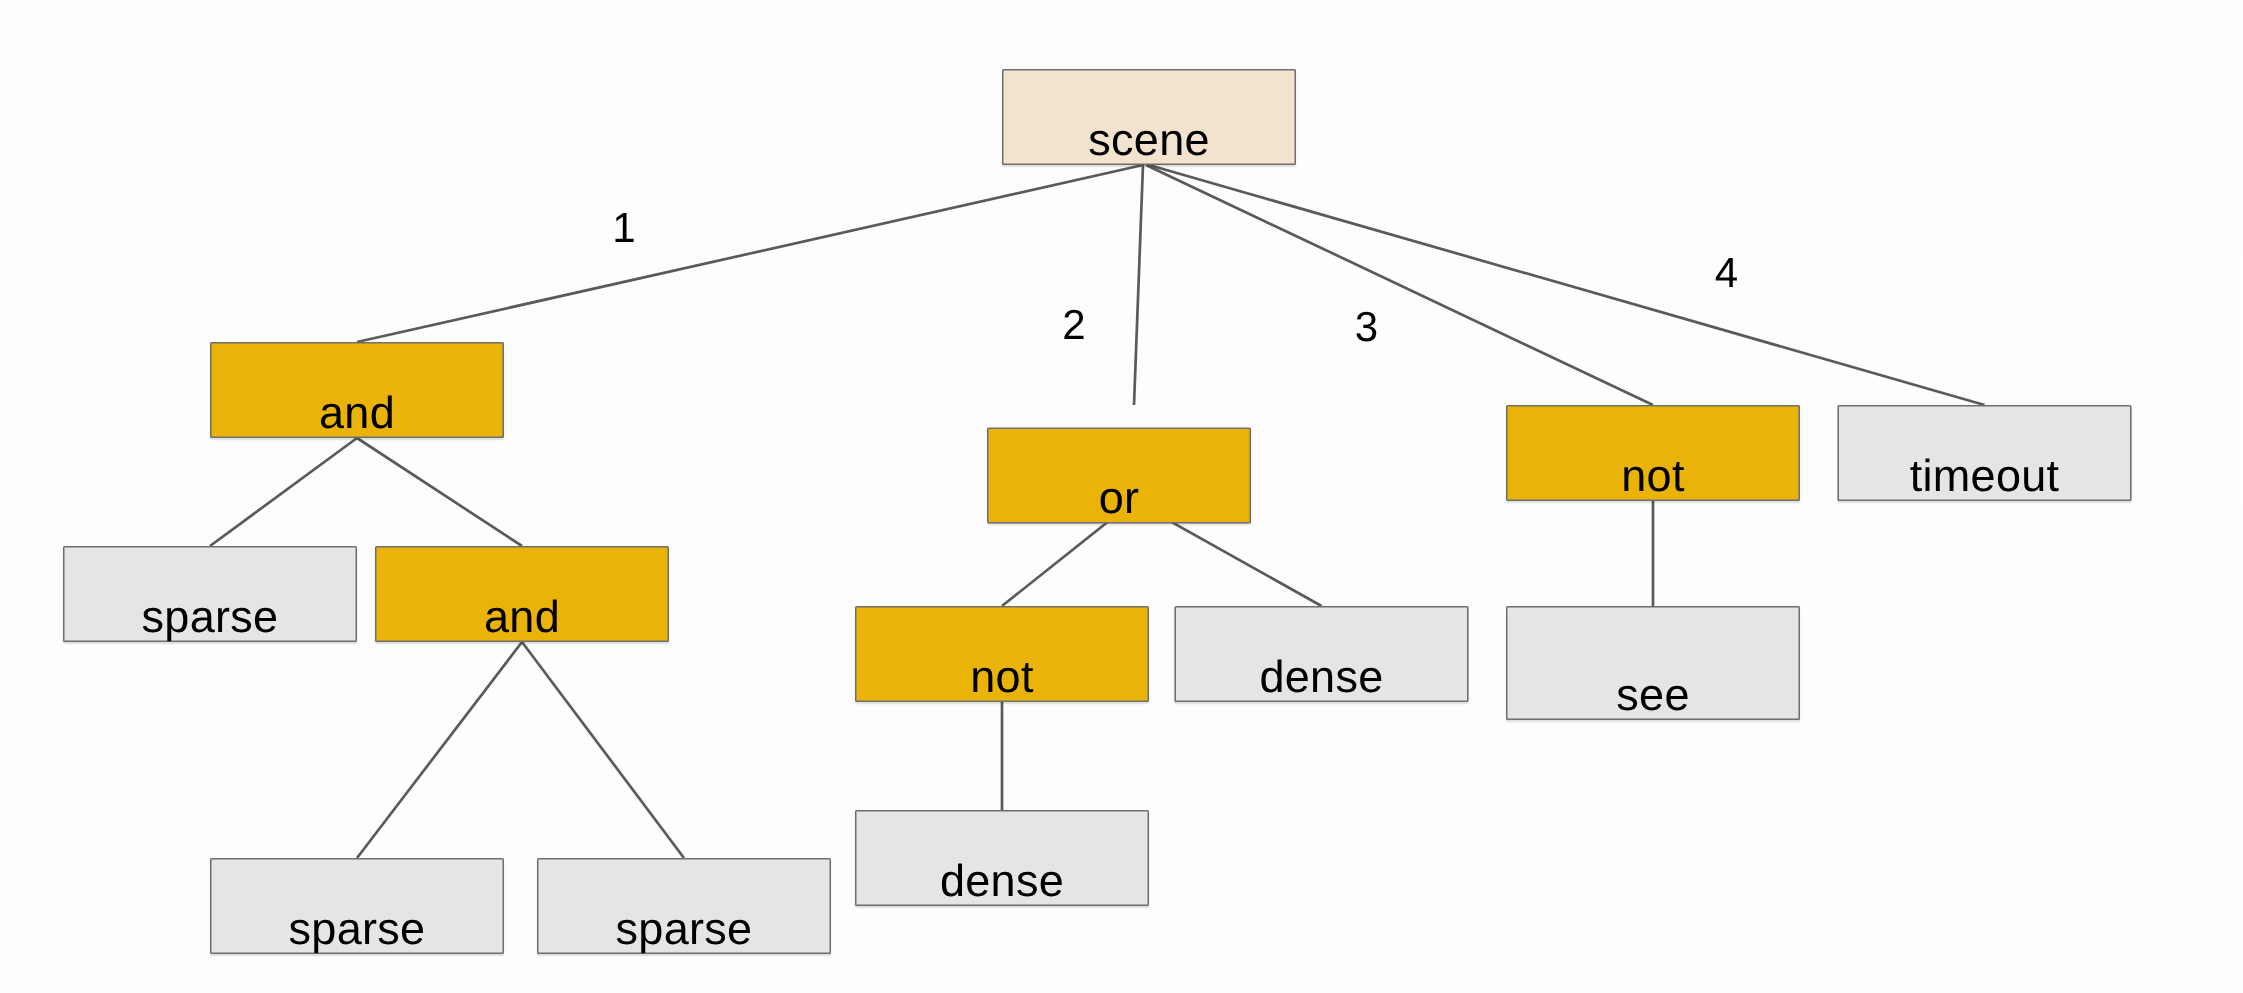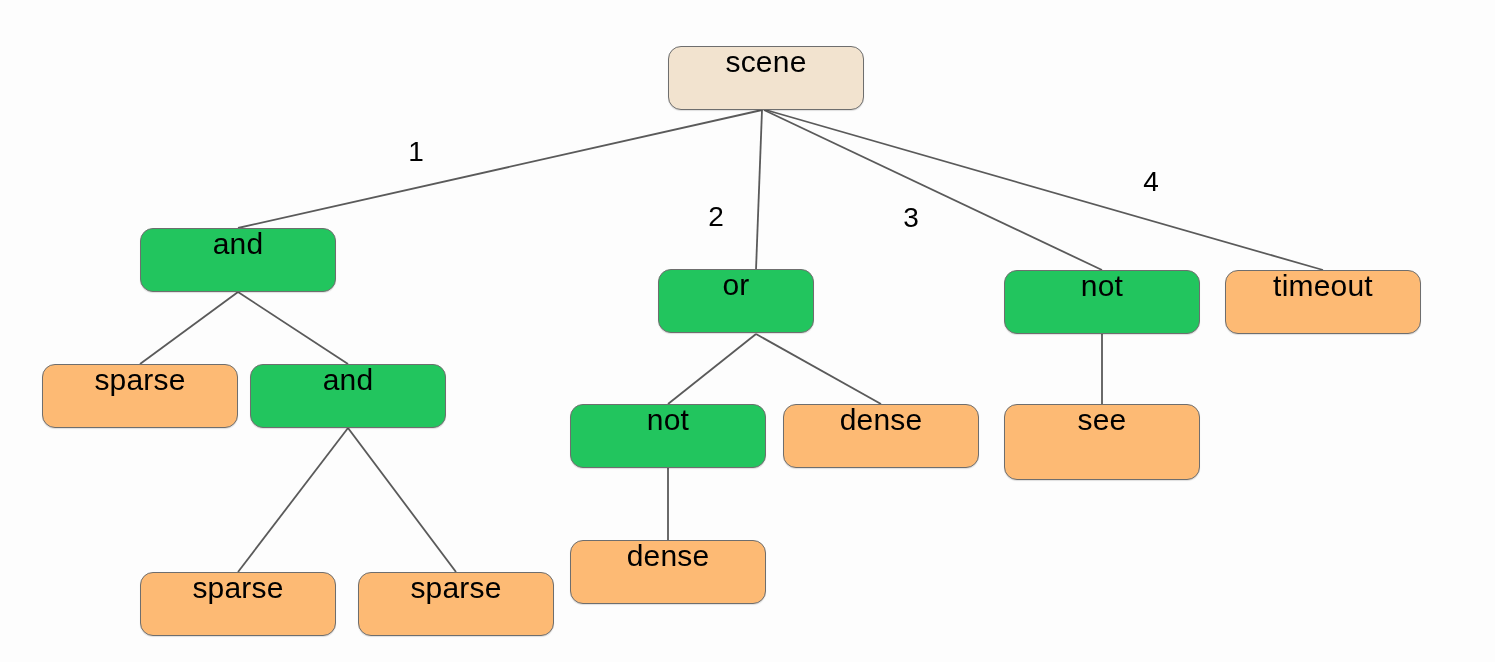--- a/index.html
+++ b/index.html
@@ -19,34 +19,34 @@
     position: absolute;
     left: 0; top: 0;
     width: 1495px;
     height: 662px;
     pointer-events: none;
   }
   .node {
     position: absolute;
     box-sizing: border-box;
     border: 1.5px solid #6e6e6e;
-    border-radius: 13px;
+    border-radius: 1px;
     display: flex;
-    align-items: flex-start;
+    align-items: flex-end;
     justify-content: center;
     color: #000000;
     font-size: 30px;
     line-height: 1;
     letter-spacing: 0.2px;
     box-shadow: 0 1px 1px rgba(0,0,0,0.12);
     white-space: nowrap;
   }
   .node-root { background: #f2e3cf; }
-  .node-op   { background: #22c55e; }
-  .node-leaf { background: #fdba74; }
+  .node-op   { background: #eab308; }
+  .node-leaf { background: #e5e5e5; }
   .edge-label {
     position: absolute;
     color: #000000;
     font-size: 28px;
     line-height: 1;
     transform: translate(-50%, -50%);
     white-space: nowrap;
   }
 </style>
 </head>
@@ -79,21 +79,21 @@
       </div>
       <div class="node node-op" style="left: 250px; top: 364px; width: 196px; height: 64px;">
         <span>and</span>
       </div>
       <div class="node node-leaf" style="left: 140px; top: 572px; width: 196px; height: 64px;">
         <span>sparse</span>
       </div>
       <div class="node node-leaf" style="left: 358px; top: 572px; width: 196px; height: 64px;">
         <span>sparse</span>
       </div>
-      <div class="node node-op" style="left: 658px; top: 269px; width: 156px; height: 64px;">
+      <div class="node node-op" style="left: 658px; top: 285px; width: 176px; height: 64px;">
         <span>or</span>
       </div>
       <div class="node node-op" style="left: 570px; top: 404px; width: 196px; height: 64px;">
         <span>not</span>
       </div>
       <div class="node node-leaf" style="left: 783px; top: 404px; width: 196px; height: 64px;">
         <span>dense</span>
       </div>
       <div class="node node-leaf" style="left: 570px; top: 540px; width: 196px; height: 64px;">
         <span>dense</span>

